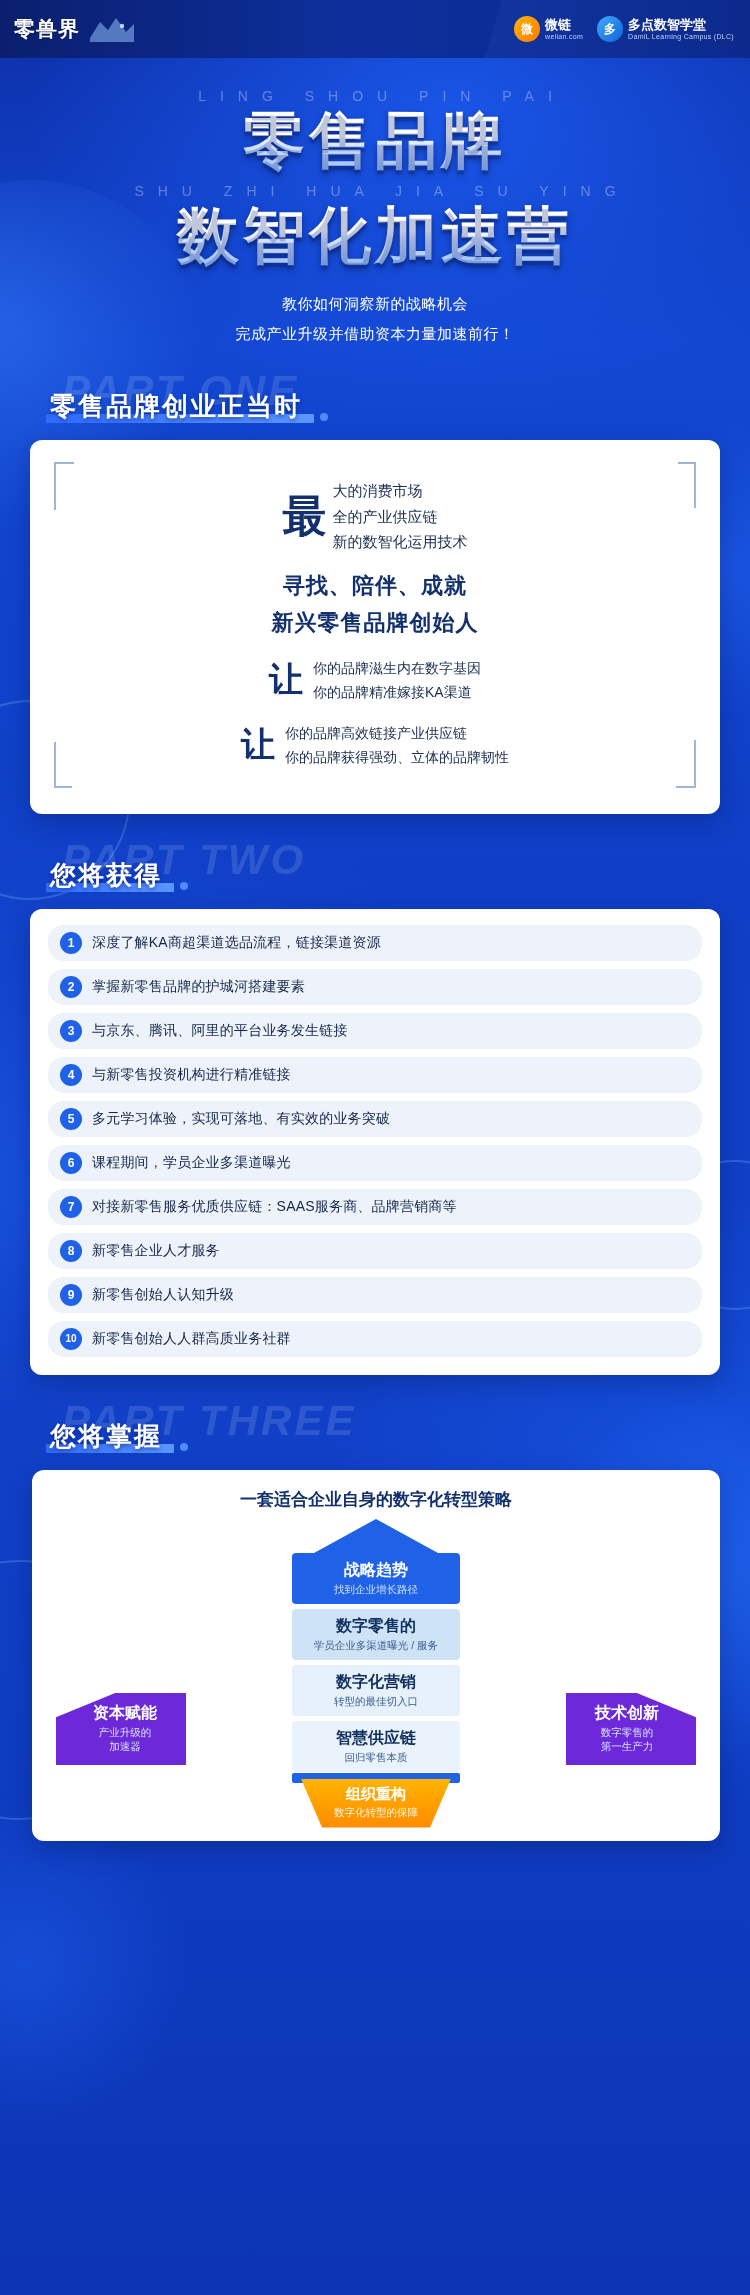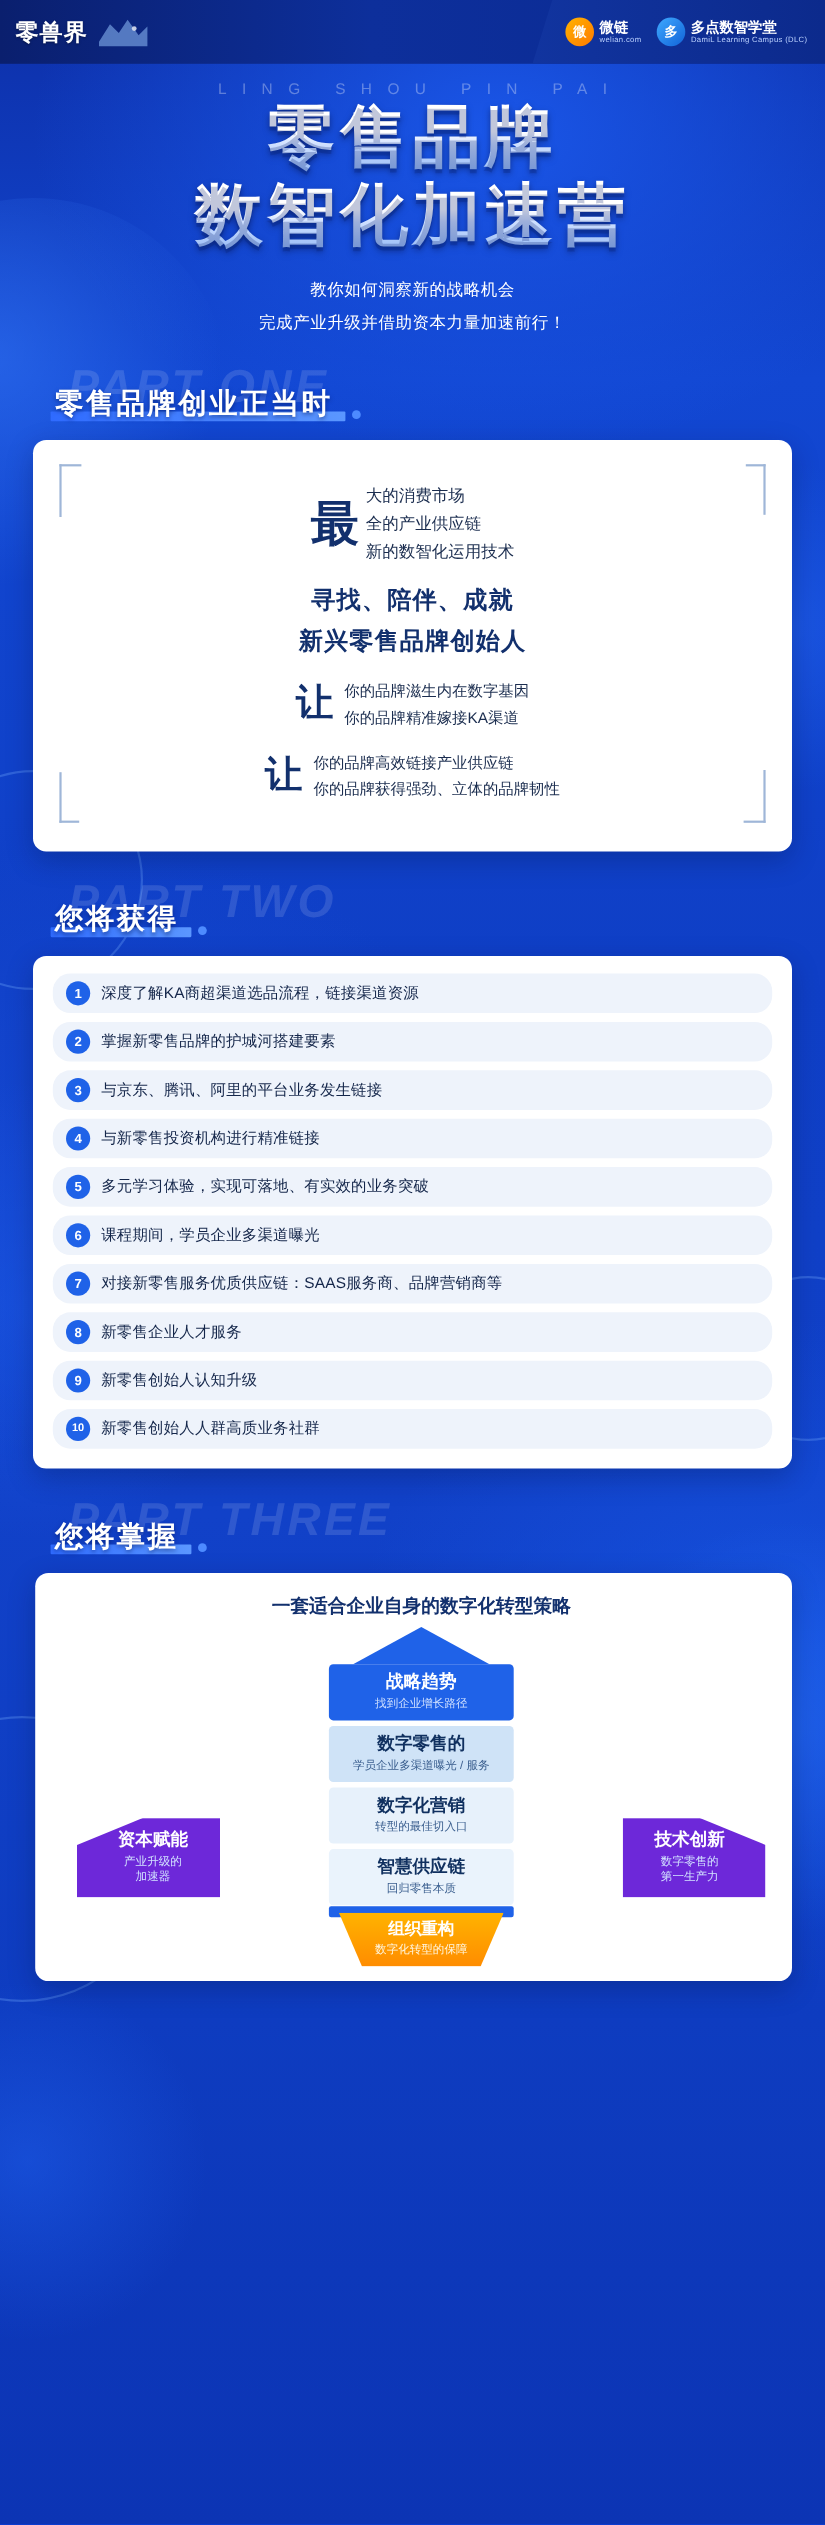--- a/index.html
+++ b/index.html
@@ -93,20 +93,21 @@
   }
   .p-badge.blue { background: linear-gradient(135deg,#3fa9ff,#1163d8); }
   .p-name { color: #fff; font-size: 13px; font-weight: bold; line-height: 1.15; }
   .p-sub { color: #bcd2ff; font-size: 7px; letter-spacing: .3px; }
 
   
   .hero {
     position: relative;
     padding-top: 14px;
     text-align: center;
+    margin-top: 16px;
   }
   .pinyin {
     color: rgba(255,255,255,.32);
     letter-spacing: 14px;
     font-size: 14px;
     margin-bottom: 2px;
     padding-left: 14px;
   }
   .bigtitle {
     font-size: 62px;
@@ -265,21 +266,21 @@
     align-items: center;
     justify-content: center;
   }
   .item-text {
     font-size: 14px;
     color: #14264a;
     letter-spacing: .2px;
   }
 
   
-  .p3-card { padding: 18px 18px 24px 32px; margin-left: 32px; }
+  .p3-card { padding: 18px 18px 24px 18px; margin-left: 32px; }
   .p3-head {
     text-align: center;
     font-size: 17px;
     color: #12306d;
     font-weight: bold;
     margin-bottom: 6px;
   }
   .rocket {
     position: relative;
     height: 300px;
@@ -396,20 +397,21 @@
           <div class="p-name">多点数智学堂</div>
           <div class="p-sub">DamiL Learning Campus (DLC)</div>
         </div>
       </div>
     </div>
   </div>
 
   <div class="hero">
     <div class="pinyin">LING  SHOU  PIN  PAI</div>
     <div class="bigtitle">零售品牌</div>
+    <div class="pinyin" style="margin-top:6px">SHU  ZHI  HUA  JIA  SU  YING</div>
     <div class="bigtitle">数智化加速营</div>
     <div class="hero-sub">
       <div>教你如何洞察新的战略机会</div>
       <div>完成产业升级并借助资本力量加速前行！</div>
     </div>
   </div>
 
   <div class="section" style="margin-top:40px">
     <div class="ghost">PART ONE</div>
     <div class="sec-title-wrap">

